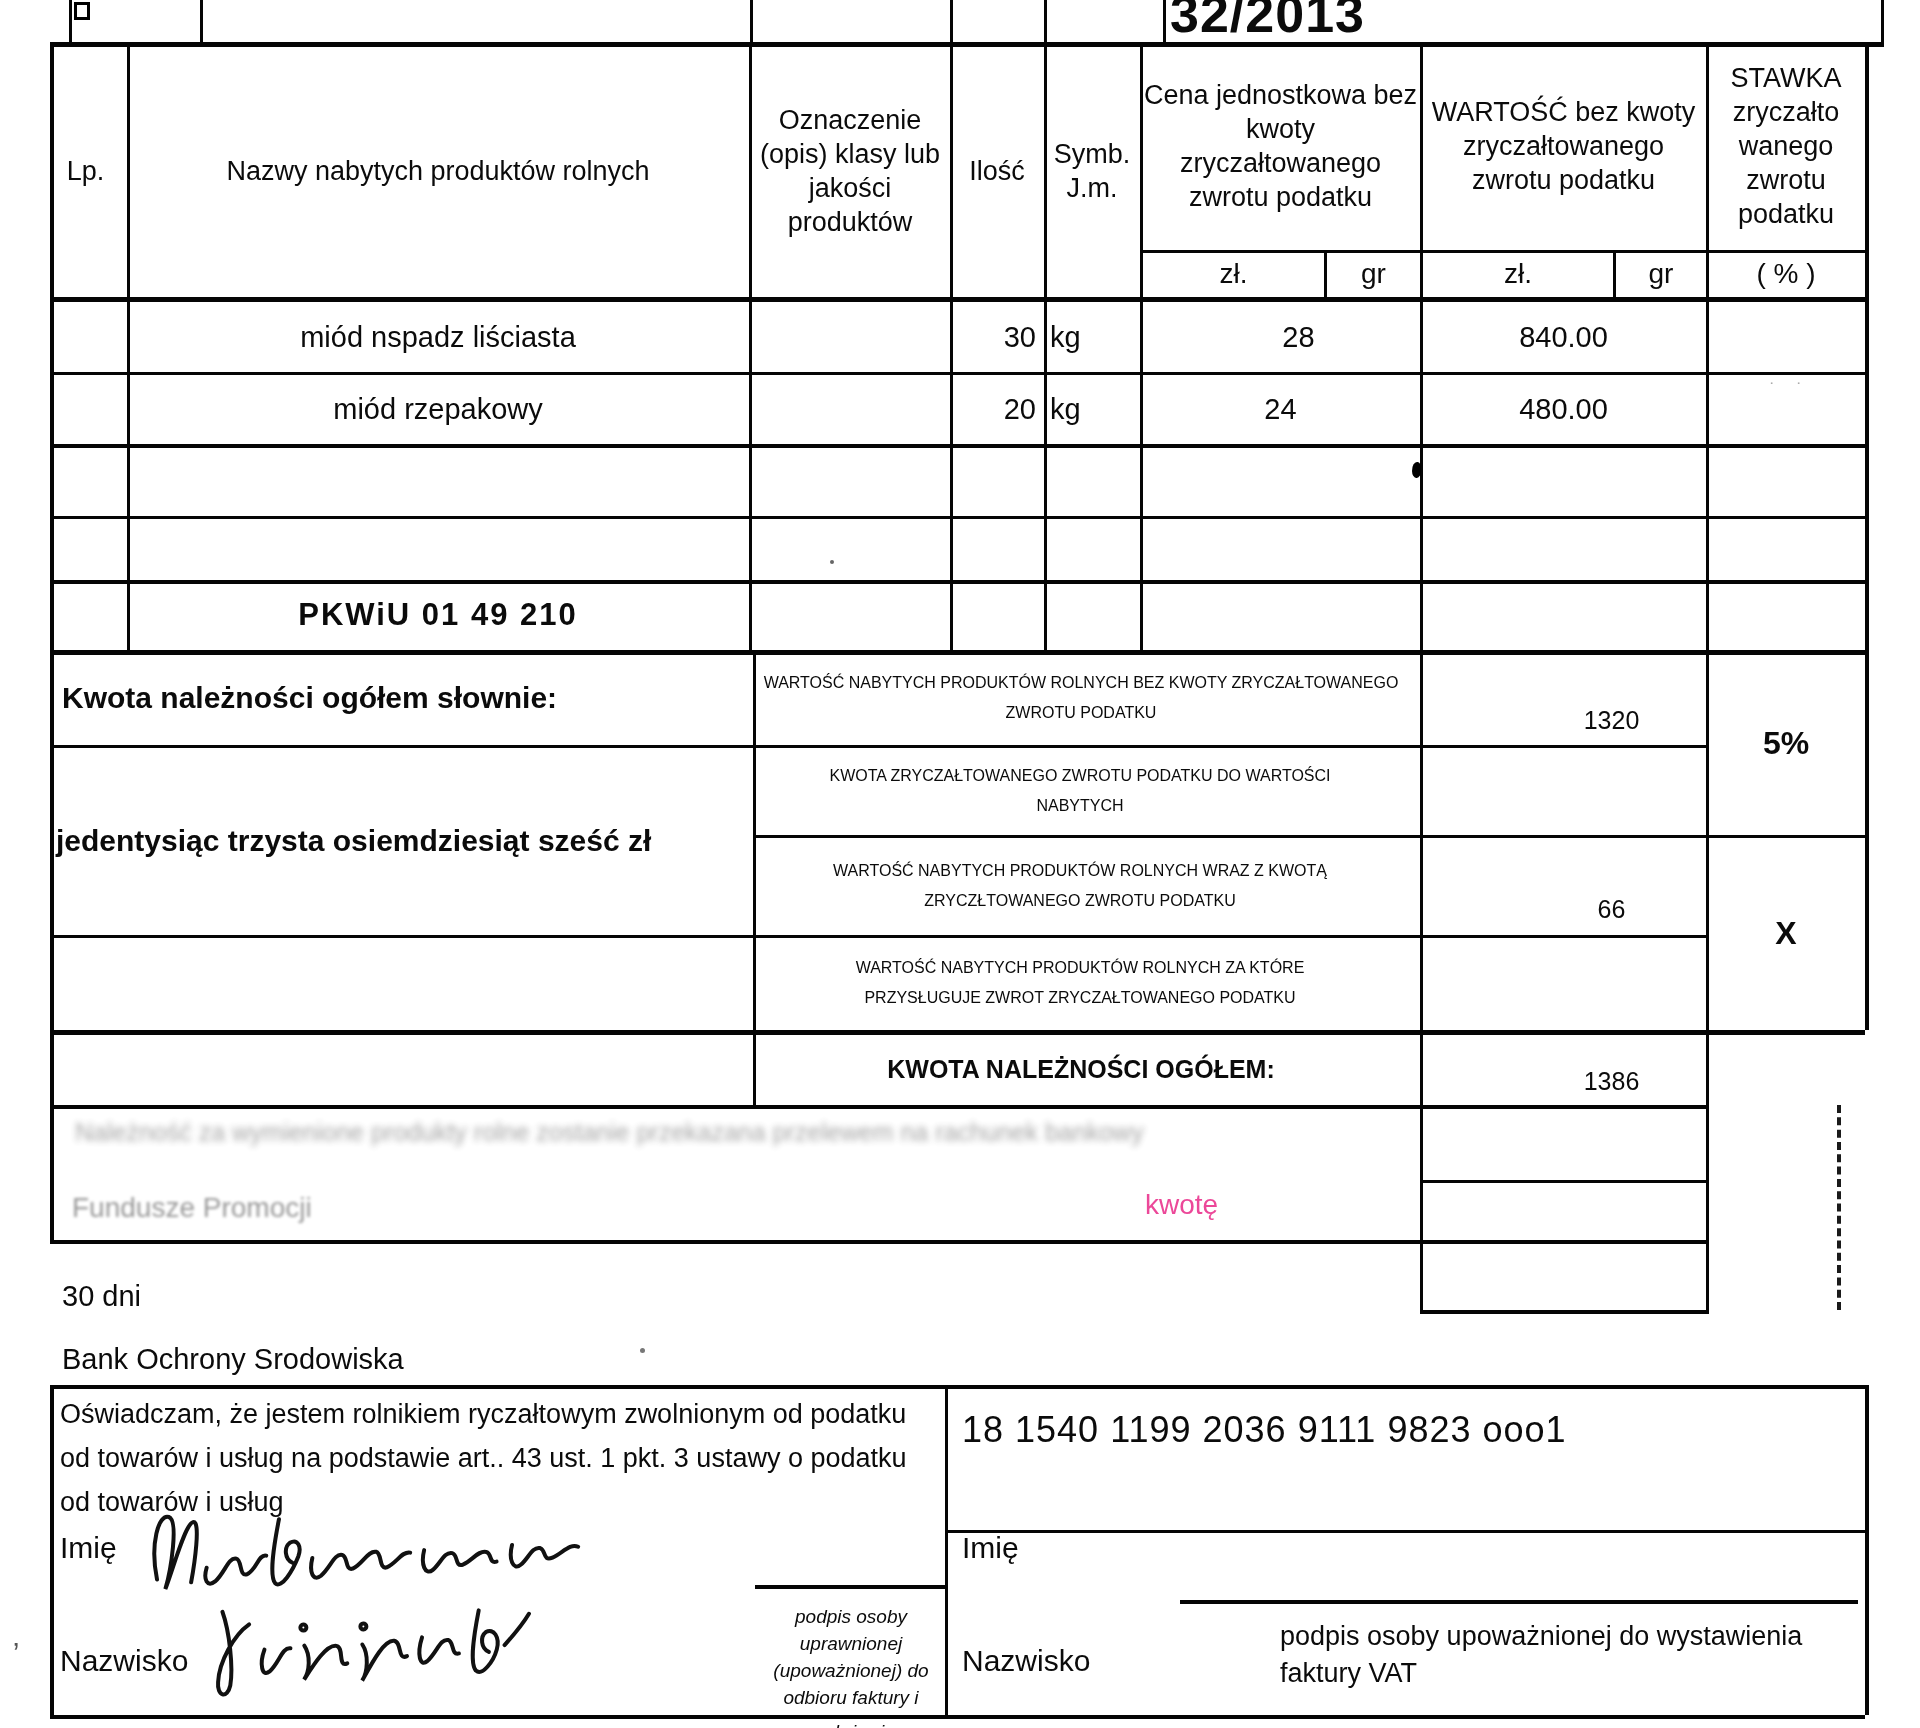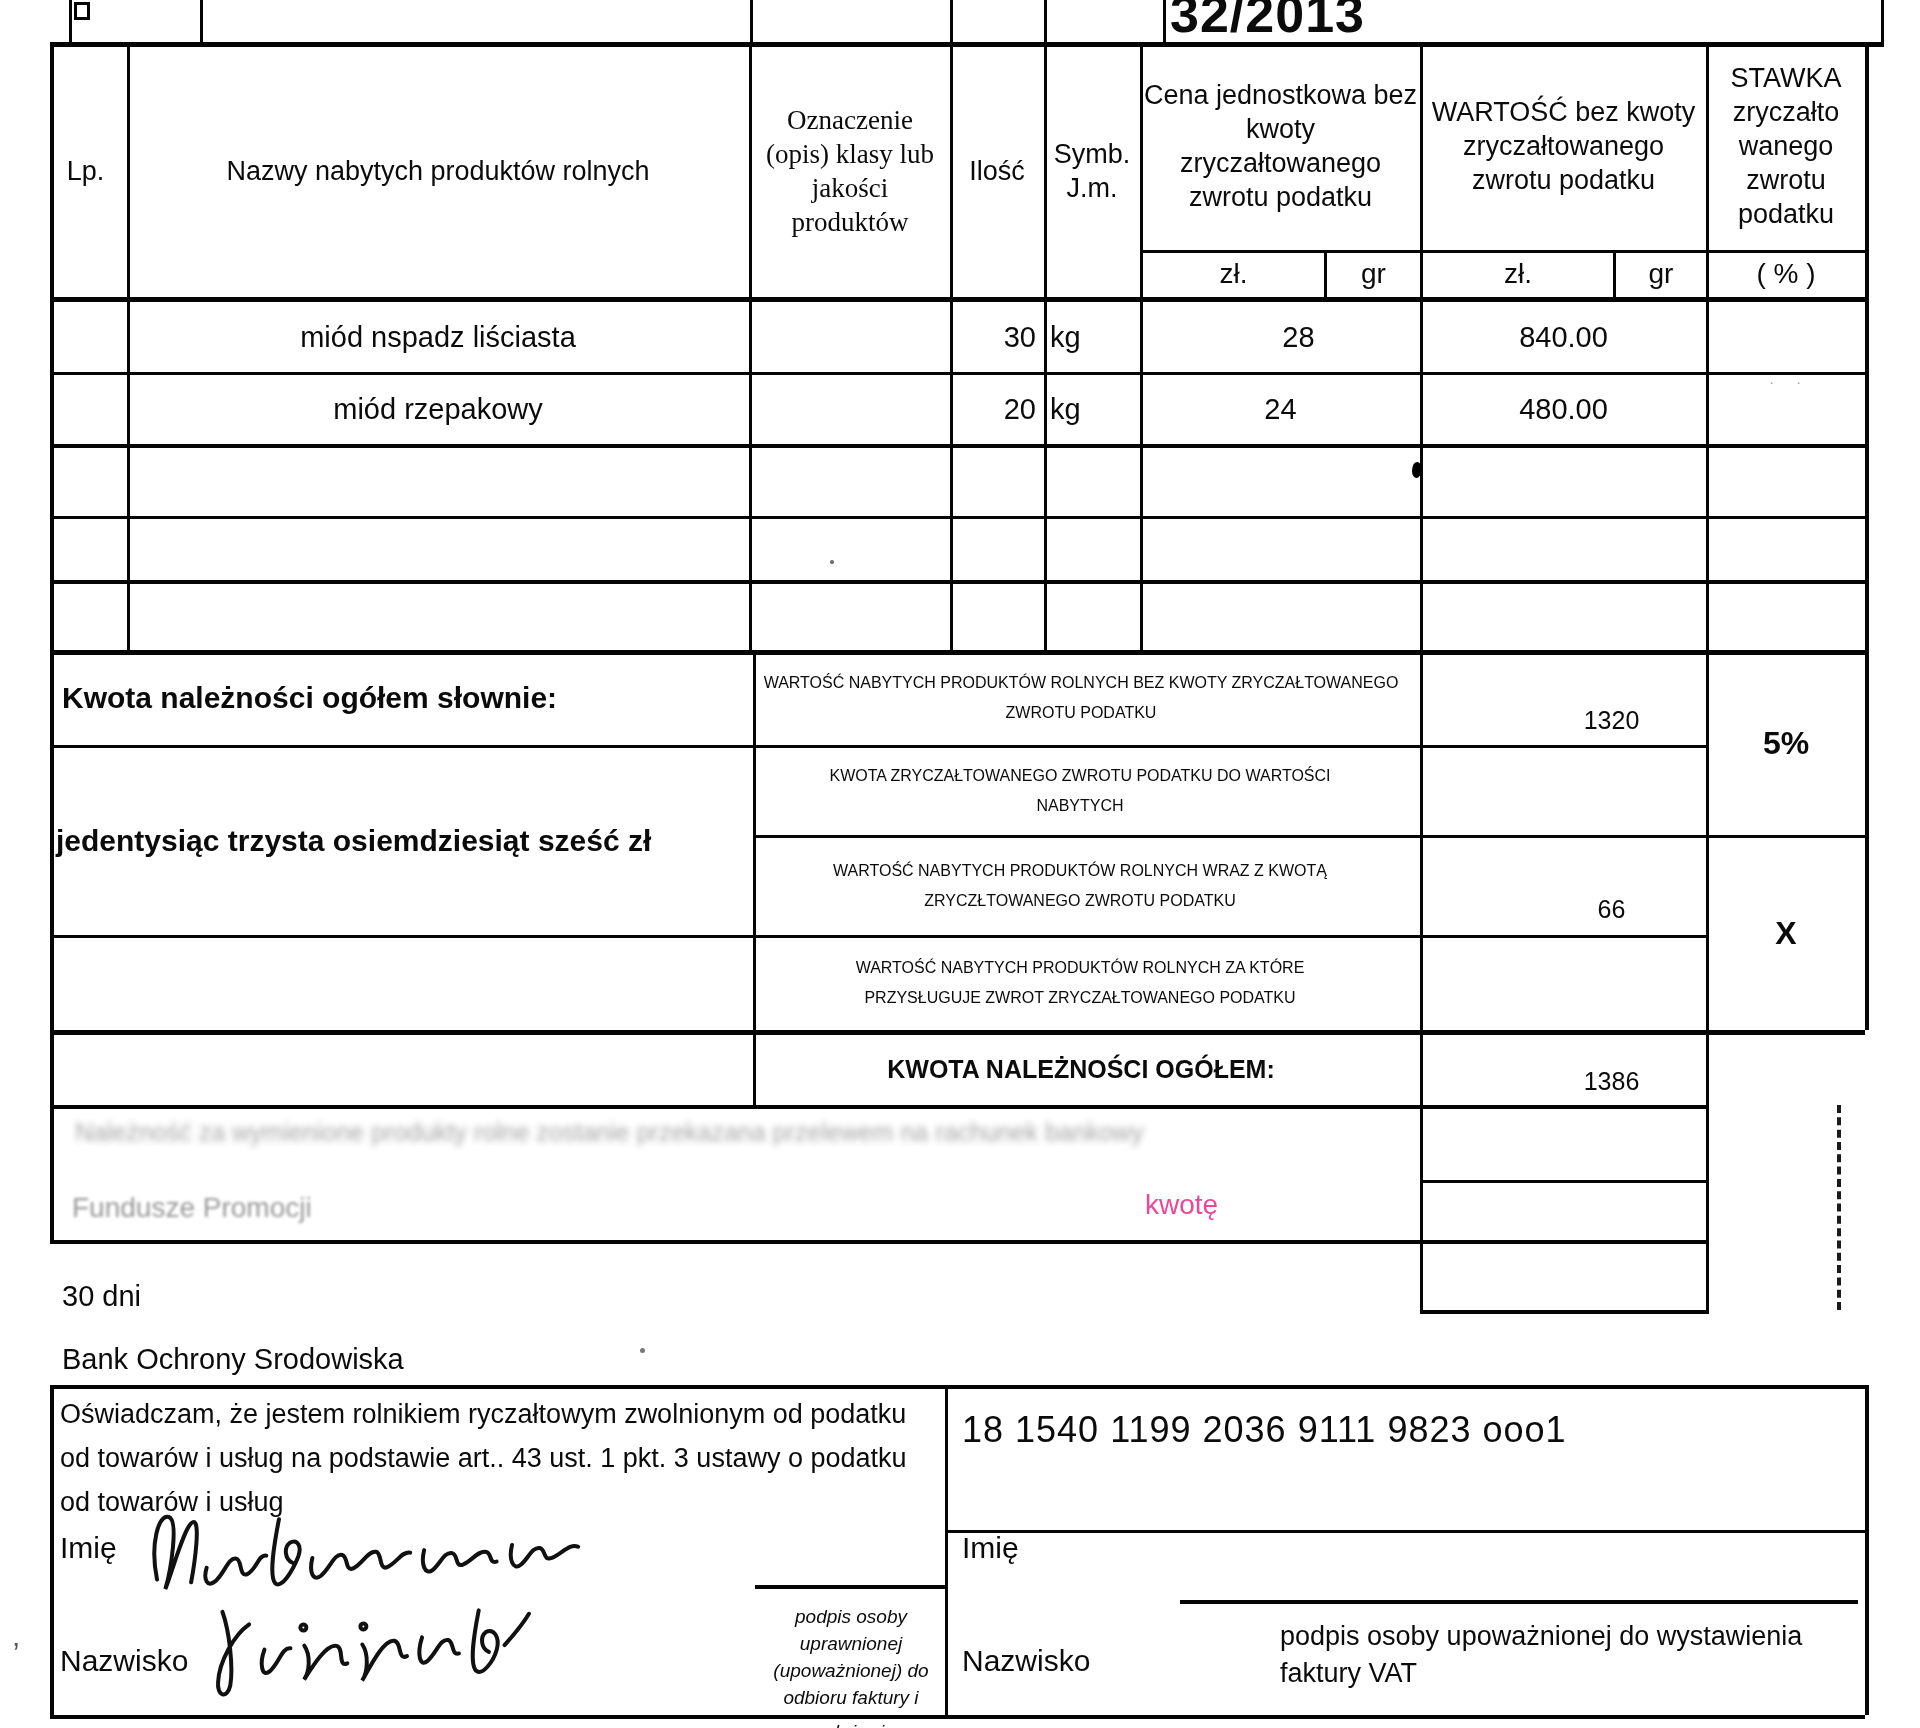--- a/index.html
+++ b/index.html
@@ -86,21 +86,21 @@
   <div class="vl" style="left:1420px;top:42px;width:3px;height:1268px;"></div>
   <div class="vl" style="left:1706px;top:42px;width:3px;height:1268px;"></div>
   <div class="vl" style="left:1865px;top:42px;width:4px;height:988px;"></div>
   <div class="vl" style="left:753px;top:650px;width:3px;height:455px;"></div>
   <div class="vdash" style="left:1837px;top:1105px;height:205px;"></div>
   <div class="vl" style="left:945px;top:1385px;width:3px;height:330px;"></div>
   <div class="vl" style="left:1865px;top:1385px;width:4px;height:330px;"></div>
 
   <div class="cell f-hdr" style="left:50px;top:42px;width:55px;height:258px;margin-left:8px;">Lp.</div>
   <div class="cell f-hdr" style="left:127px;top:42px;width:622px;height:258px;">Nazwy nabytych produktów rolnych</div>
-  <div class="cell f-hdr" style="left:754px;top:42px;width:192px;height:258px;font-family:Liberation Serif, serif;">Oznaczenie (opis) klasy lub jakości produktów</div>
+  <div class="cell f-hdr" style="left:754px;top:42px;width:192px;height:258px;">Oznaczenie (opis) klasy lub jakości produktów</div>
   <div class="cell f-hdr" style="left:950px;top:42px;width:94px;height:258px;">Ilość</div>
   <div class="cell f-hdr" style="left:1047px;top:42px;width:90px;height:258px;">Symb. J.m.</div>
   <div class="cell f-hdr" style="left:1143px;top:42px;width:275px;height:208px;">Cena jednostkowa bez kwoty zryczałtowanego zwrotu podatku</div>
   <div class="cell f-hdr" style="left:1423px;top:42px;width:281px;height:208px;">WARTOŚĆ bez kwoty zryczałtowanego zwrotu podatku</div>
   <div class="cell f-hdr" style="left:1709px;top:42px;width:154px;height:208px;">STAWKA zryczałto wanego zwrotu podatku</div>
   <div class="cell f-sub" style="left:1143px;top:250px;width:181px;height:47px;">zł.</div>
   <div class="cell f-sub" style="left:1327px;top:250px;width:93px;height:47px;">gr</div>
   <div class="cell f-sub" style="left:1423px;top:250px;width:190px;height:47px;">zł.</div>
   <div class="cell f-sub" style="left:1616px;top:250px;width:90px;height:47px;">gr</div>
   <div class="cell f-sub" style="left:1709px;top:250px;width:154px;height:47px;">( % )</div>
@@ -110,20 +110,21 @@
   <div class="cell f-row left" style="left:1050px;top:302px;width:87px;height:70px;">kg</div>
   <div class="cell f-row" style="left:1143px;top:302px;width:275px;height:70px;padding-left:36px;">28</div>
   <div class="cell f-row" style="left:1423px;top:302px;width:281px;height:70px;">840.00</div>
 
   <div class="cell f-row" style="left:127px;top:375px;width:622px;height:69px;">miód rzepakowy</div>
   <div class="cell f-row right" style="left:950px;top:375px;width:90px;height:69px;padding-right:4px;">20</div>
   <div class="cell f-row left" style="left:1050px;top:375px;width:87px;height:69px;">kg</div>
   <div class="cell f-row" style="left:1143px;top:375px;width:275px;height:69px;">24</div>
   <div class="cell f-row" style="left:1423px;top:375px;width:281px;height:69px;">480.00</div>
 
+  <div class="cell f-pkwiu" style="left:127px;top:582px;width:622px;height:66px;">PKWiU 01 49 210</div>
 
   <div class="cell left f-boldleft" style="left:62px;top:650px;width:660px;height:95px;">Kwota należności ogółem słownie:</div>
   <div class="cell left f-boldleft" style="left:56px;top:748px;width:695px;height:185px;">jedentysiąc trzysta osiemdziesiąt sześć zł</div>
 
   <div class="cell f-sum" style="left:756px;top:653px;width:650px;height:90px;">WARTOŚĆ NABYTYCH PRODUKTÓW ROLNYCH BEZ KWOTY ZRYCZAŁTOWANEGO ZWROTU PODATKU</div>
   <div class="cell f-sum" style="left:800px;top:748px;width:560px;height:85px;">KWOTA ZRYCZAŁTOWANEGO ZWROTU PODATKU DO WARTOŚCI NABYTYCH</div>
   <div class="cell f-sum" style="left:800px;top:838px;width:560px;height:95px;">WARTOŚĆ NABYTYCH PRODUKTÓW ROLNYCH WRAZ Z KWOTĄ ZRYCZŁTOWANEGO ZWROTU PODATKU</div>
   <div class="cell f-sum" style="left:830px;top:938px;width:500px;height:90px;">WARTOŚĆ NABYTYCH PRODUKTÓW ROLNYCH ZA KTÓRE PRZYSŁUGUJE ZWROT ZRYCZAŁTOWANEGO PODATKU</div>
   <div class="cell f-sum-bold" style="left:756px;top:1035px;width:650px;height:68px;">KWOTA NALEŻNOŚCI OGÓŁEM:</div>
 

